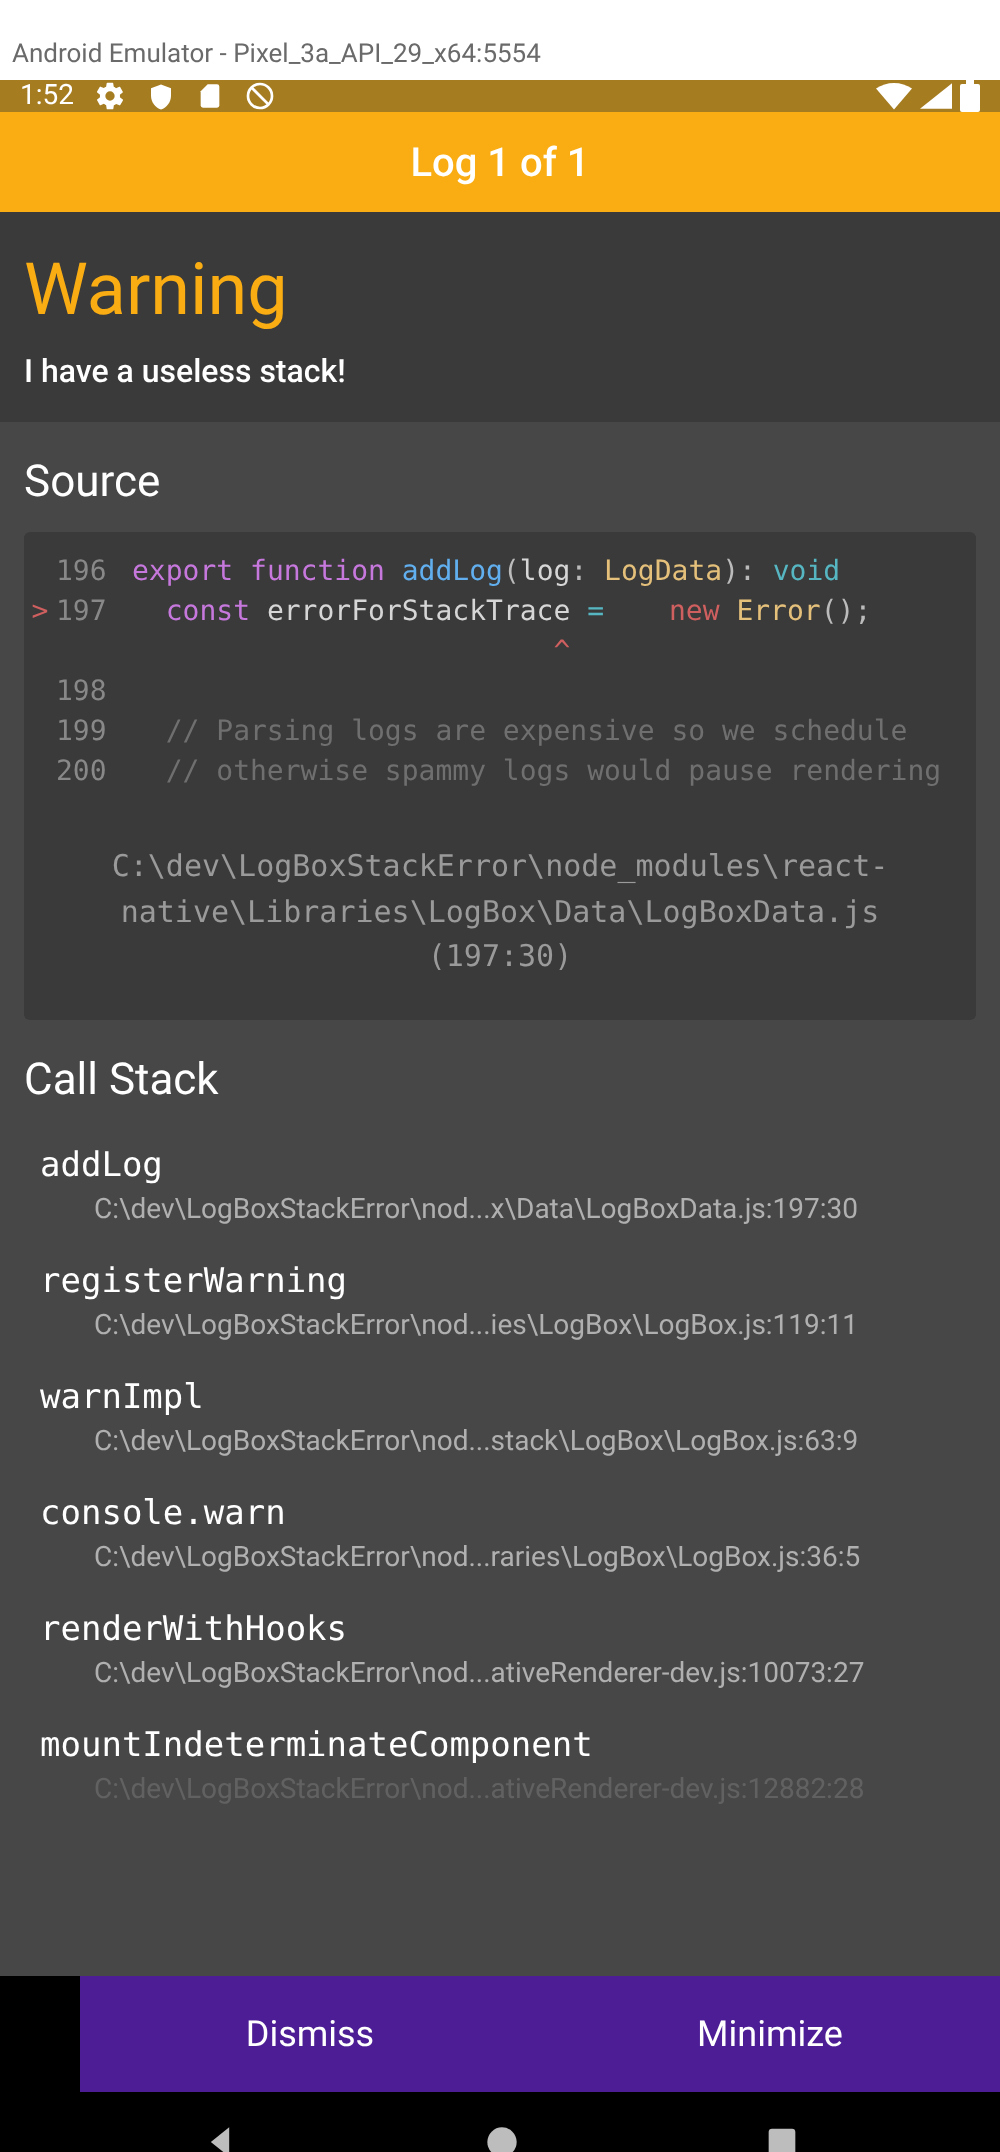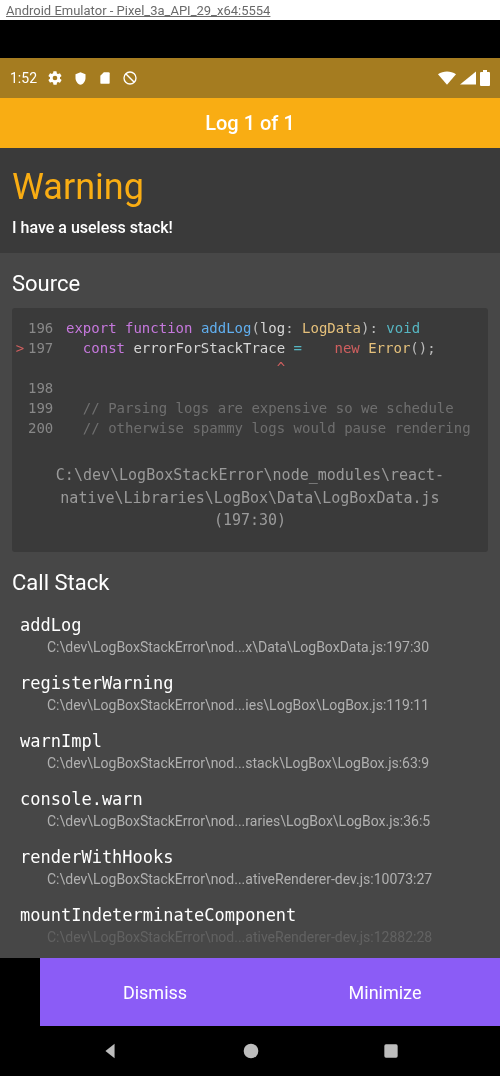--- a/index.html
+++ b/index.html
@@ -1,19 +1,19 @@
 <!DOCTYPE html>
 <html><head>
 <meta charset="utf-8">
 <style>
 * { margin: 0; padding: 0; box-sizing: border-box; }
 html, body { width: 500px; height: 1076px; overflow: hidden; font-family: -apple-system, BlinkMacSystemFont, "Segoe UI", Roboto, sans-serif; background: #fff; }
-.window-title { font-size: 13px; color: #6a6a6a; padding: 3px 6px; background: #fff; height: 20px; text-decoration: underline; }
+.window-title { font-size: 13px; color: #6a6a6a; padding: 20px 6px; background: #fff; height: 20px; }
 .device { width: 500px; height: 1056px; background: #000; display: flex; flex-direction: column; }
-.status-bar { height: 40px; background: #a57c20; display: flex; align-items: center; justify-content: space-between; padding: 0 10px; color: #fff; font-size: 14px; margin-top: 38px; }
+.status-bar { height: 16px; background: #a57c20; display: flex; align-items: center; justify-content: space-between; padding: 0 10px; color: #fff; font-size: 14px; }
 .status-left { display: flex; align-items: center; gap: 10px; }
 .status-right { display: flex; align-items: center; gap: 4px; }
 .status-icon svg { display: block; }
 .header-bar { height: 50px; background: #f9ad13; display: flex; align-items: center; justify-content: center; color: #fff; font-size: 20px; font-weight: 500; }
 .content { flex: 1; background: #474747; overflow: hidden; display: flex; flex-direction: column; }
 .warning-block { padding: 18px 12px 16px; background: #3a3a3a; }
 .warning-title { color: #f9ad13; font-size: 36px; font-weight: 400; margin-bottom: 10px; }
 .warning-msg { color: #fff; font-size: 16px; font-weight: 500; }
 .section-title { color: #fff; font-size: 22px; padding: 18px 12px 12px; }
 .code-block { margin: 0 12px; background: #3a3a3a; border-radius: 3px; font-family: Menlo, Consolas, monospace; font-size: 14px; overflow: hidden; }
@@ -31,21 +31,21 @@
 .tok-punc { color: #bbb; }
 .tok-op { color: #56b6c2; }
 .tok-new { color: #d05f5f; margin-left: 24px; }
 .tok-comment { color: #6f6f6f; }
 .caret-row .code-text { color: #d05f5f; }
 .code-path { padding: 16px 20px 20px; text-align: center; color: #9a9a9a; font-family: Menlo, Consolas, monospace; font-size: 15px; line-height: 1.5; }
 .callstack { padding: 0 12px; flex: 1; overflow: hidden; }
 .stack-item { padding: 8px 8px 10px; }
 .stack-fn { color: #fff; font-family: Menlo, Consolas, monospace; font-size: 17px; margin-bottom: 4px; }
 .stack-path { color: #b0b0b0; font-size: 14px; white-space: nowrap; overflow: hidden; margin-left: 27px; }
-.footer-bar { height: 68px; background: #8b5cf6; display: flex; margin-left: 40px; }
+.footer-bar { height: 58px; background: #4c1d95; display: flex; margin-left: 40px; }
 .footer-btn { flex: 1; display: flex; align-items: center; justify-content: center; color: #fff; font-size: 18px; }
 .nav-bar { height: 50px; background: #000; display: flex; align-items: center; justify-content: space-around; padding: 0 40px; }
 .nav-btn svg { display: block; }
 .cut { position: relative; }
 .cut::after { content: ""; position: absolute; left: 0; right: 0; bottom: 0; height: 20px; background: linear-gradient(to bottom, rgba(71,71,71,0) 0%, rgba(51,51,51,0.0) 100%); }
 </style>
 </head>
 <body>
 
 <div class="window-title">Android Emulator - Pixel_3a_API_29_x64:5554</div>

